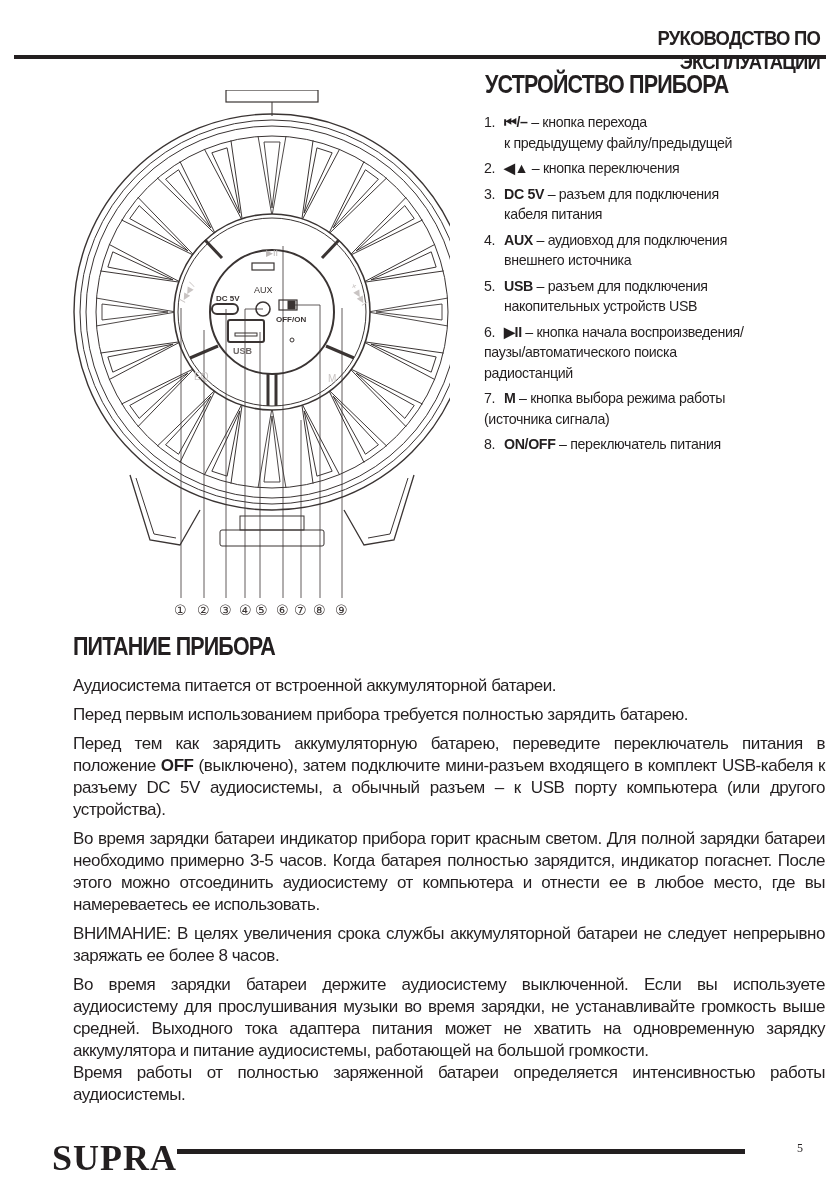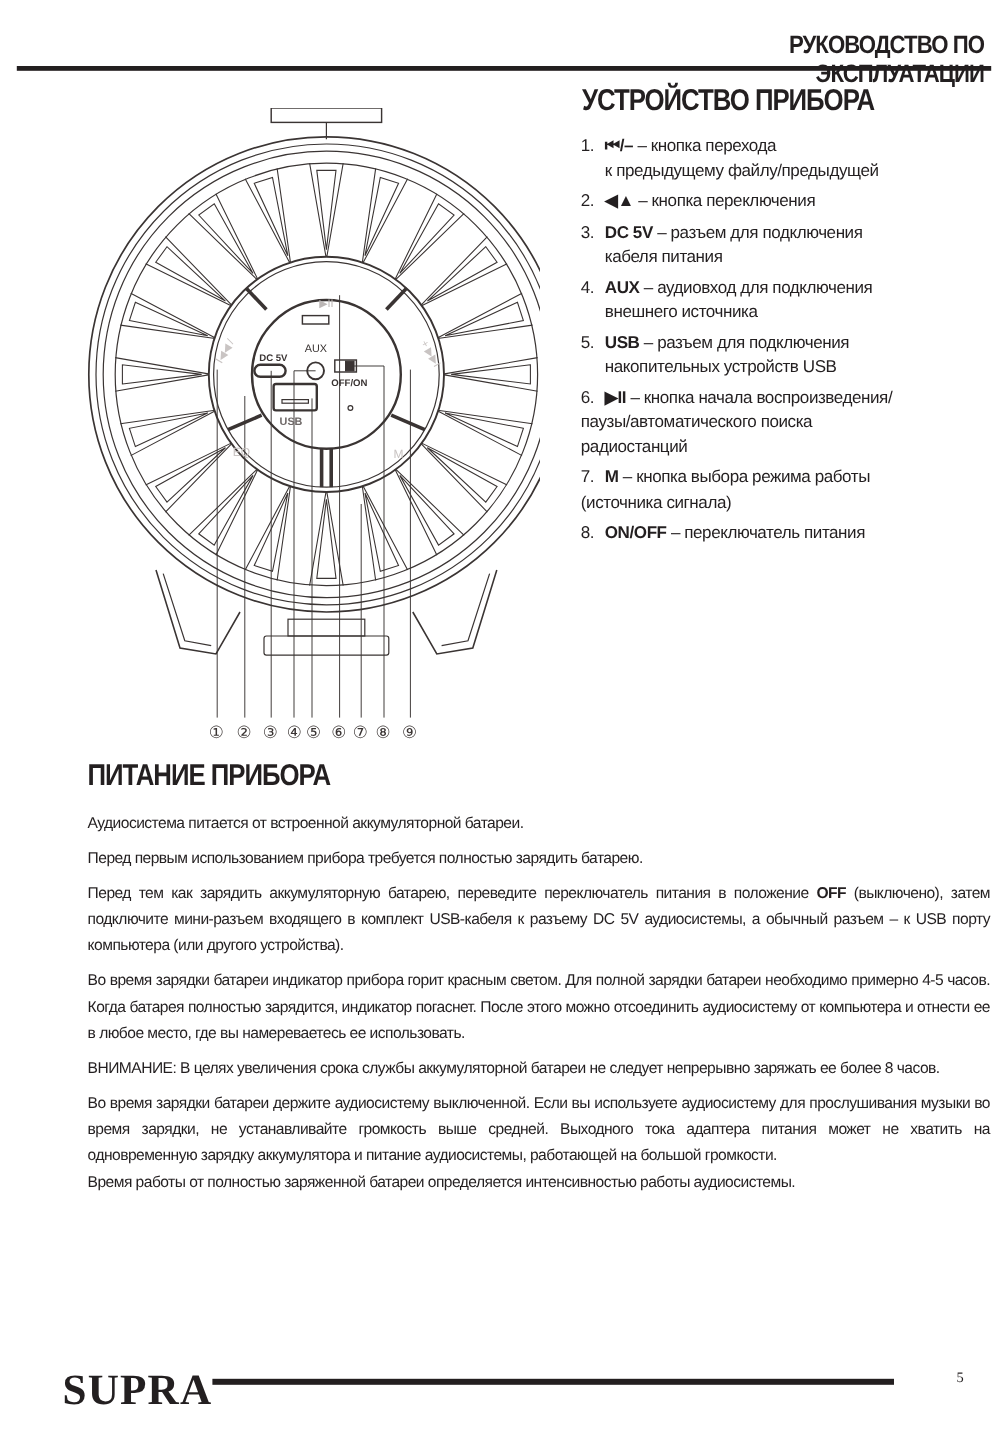--- a/index.html
+++ b/index.html
@@ -16,21 +16,21 @@
   #power-title { left: 73px; top: 632px; }
 
   .device-list { position: absolute; left: 484px; top: 112px; width: 350px; font-size: 14.2px; line-height: 20.5px; letter-spacing: -0.35px; }
   .device-list .item { margin-bottom: 5px; }
   .device-list .num { display: inline-block; width: 20px; }
   .device-list .cont { padding-left: 20px; }
   .device-list b { font-weight: bold; }
 
   .figure { position: absolute; left: 50px; top: 90px; width: 400px; height: 530px; }
 
-  .body-text { position: absolute; left: 73px; width: 752px; font-size: 13px; line-height: 22px;
+  .body-text { position: absolute; left: 73px; width: 752px; font-size: 17px; line-height: 22px;
                letter-spacing: -0.45px; text-align: justify; }
   .body-text p { margin: 0 0 7px 0; }
   .warning { font-weight: normal; }
 
   .footer-logo { position: absolute; left: 52px; top: 1137px; font-family: "Liberation Serif", serif;
                  font-weight: bold; font-size: 36px; letter-spacing: 1px; }
   .footer-rule { position: absolute; left: 177px; top: 1149px; width: 568px; height: 5px; background: #231f20; }
   .page-num { position: absolute; left: 797px; top: 1141px; font-size: 12px; font-family: "Liberation Serif", serif; }
 </style>
 </head>
@@ -205,21 +205,21 @@
     </g>
   </svg>
 </div>
 
 <div class="section-title" id="power-title">ПИТАНИЕ ПРИБОРА</div>
 
 <div class="body-text" style="top: 675px;">
   <p>Аудиосистема питается от встроенной аккумуляторной батареи.</p>
   <p>Перед первым использованием прибора требуется полностью зарядить батарею.</p>
   <p><span>Перед тем как зарядить аккумуляторную батарею, переведите переключатель питания в положение </span><b>OFF</b><span> (выключено), затем подключите мини-разъем входящего в комплект USB-кабеля к разъему DC 5V аудиосистемы, а обычный разъем – к USB порту компьютера (или другого устройства).</span></p>
-  <p>Во время зарядки батареи индикатор прибора горит красным светом. Для полной зарядки батареи необходимо примерно 4-5 часов. Когда батарея полностью зарядится, индикатор погаснет. После этого можно отсоединить аудиосистему от компьютера и отнести ее в любое место, где вы намереваетесь ее использовать.</p>
+  <p>Во время зарядки батареи индикатор прибора горит красным светом. Для полной зарядки батареи необходимо примерно 3-5 часов. Когда батарея полностью зарядится, индикатор погаснет. После этого можно отсоединить аудиосистему от компьютера и отнести ее в любое место, где вы намереваетесь ее использовать.</p>
   <p class="warning">ВНИМАНИЕ: В целях увеличения срока службы аккумуляторной батареи не следует непрерывно заряжать ее более 8 часов.</p>
   <p style="margin-bottom:0">Во время зарядки батареи держите аудиосистему выключенной. Если вы используете аудиосистему для прослушивания музыки во время зарядки, не устанавливайте громкость выше средней. Выходного тока адаптера питания может не хватить на одновременную зарядку аккумулятора и питание аудиосистемы, работающей на большой громкости.</p>
   <p>Время работы от полностью заряженной батареи определяется интенсивностью работы аудиосистемы.</p>
 </div>
 
 <div class="footer-logo">SUPRA</div>
 <div class="footer-rule"></div>
 <div class="page-num">5</div>
 
 </body></html>

